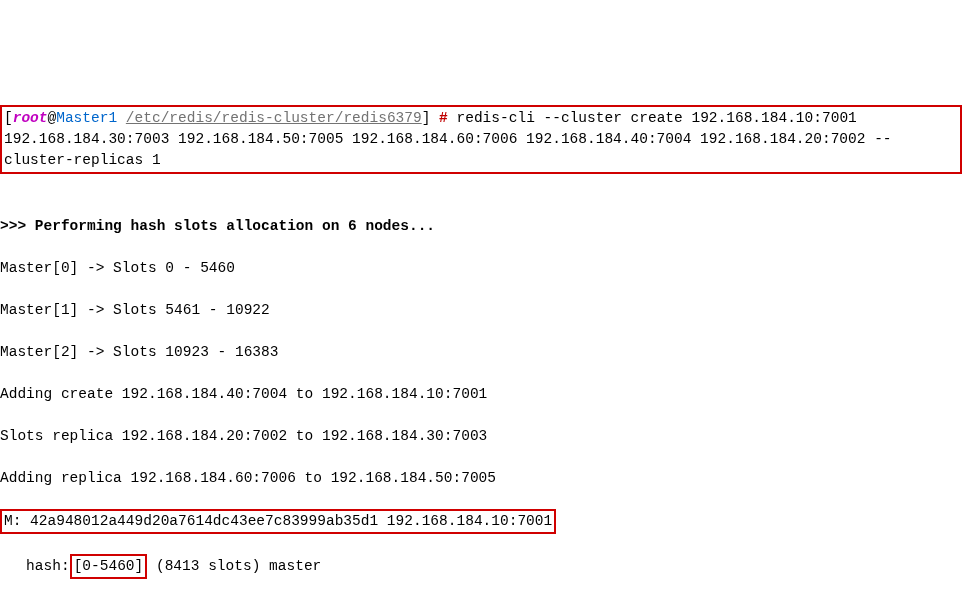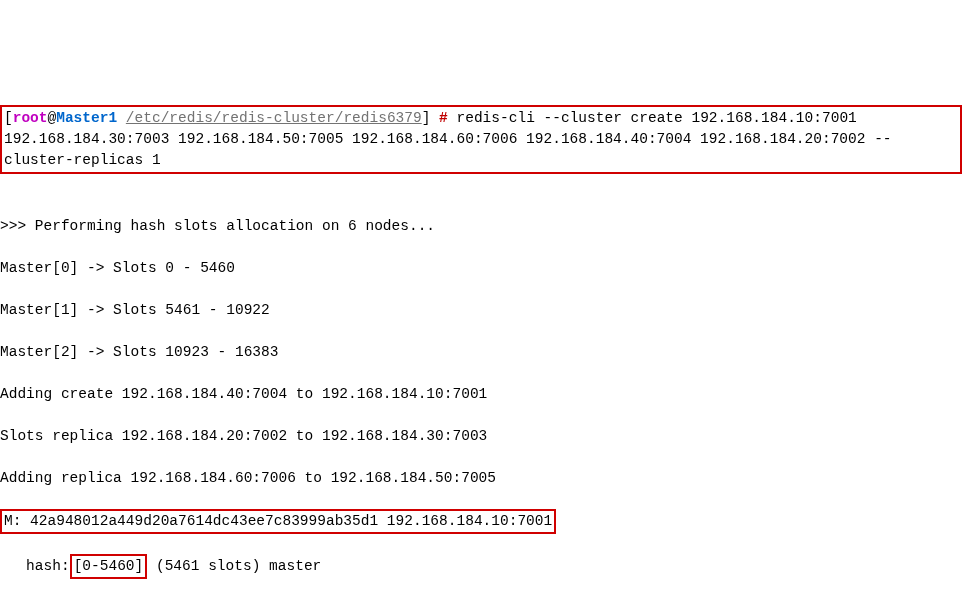--- a/index.html
+++ b/index.html
@@ -6,27 +6,27 @@
   body {
     font-family: "Courier New", Consolas, monospace;
     font-size: 14.5px;
     line-height: 1.45;
     background: #ffffff;
     color: #000000;
     padding: 0;
     width: 962px;
     white-space: pre-wrap;
   }
-  .prompt-root { color: #c000c0; font-weight: bold; }
+  .prompt-root { color: #c000c0; font-weight: bold; font-style: italic; }
   .prompt-at { color: #000000; }
-  .prompt-host { color: #0066cc; font-weight: bold; }
+  .prompt-host { color: #0066cc; font-weight: normal; }
   .prompt-path { color: #737373; text-decoration: underline; }
   .prompt-hash { color: #c00000; font-weight: bold; }
   .cmd { color: #000000; }
-  .bold { font-weight: normal; }
+  .bold { font-weight: bold; }
   .box-red-full {
     border: 2px solid #d00000;
     display: block;
     padding: 1px 2px;
   }
   .line { display: block; }
   .node-box {
     border: 2px solid #d00000;
     display: inline-block;
     padding: 0 2px;
@@ -52,21 +52,21 @@
 <div class="box-red-full">[<span class="prompt-root">root</span><span class="prompt-at">@</span><span class="prompt-host">Master1</span> <span class="prompt-path">/etc/redis/redis-cluster/redis6379</span>] <span class="prompt-hash">#</span> <span class="cmd">redis-cli --cluster create 192.168.184.10:7001 192.168.184.30:7003 192.168.184.50:7005 192.168.184.60:7006 192.168.184.40:7004 192.168.184.20:7002 --cluster-replicas 1</span></div>
 </div>
 <span class="line bold">&gt;&gt;&gt; Performing hash slots allocation on 6 nodes...</span>
 <span class="line">Master[0] -&gt; Slots 0 - 5460</span>
 <span class="line">Master[1] -&gt; Slots 5461 - 10922</span>
 <span class="line">Master[2] -&gt; Slots 10923 - 16383</span>
 <span class="line">Adding create 192.168.184.40:7004 to 192.168.184.10:7001</span>
 <span class="line">Slots replica 192.168.184.20:7002 to 192.168.184.30:7003</span>
 <span class="line">Adding replica 192.168.184.60:7006 to 192.168.184.50:7005</span>
 <span class="line"><span class="node-box">M: 42a948012a449d20a7614dc43ee7c83999ab35d1 192.168.184.10:7001</span></span>
-<span class="line"><span>   hash:</span><span class="node-box">[0-5460]</span><span> (5461 slots) master</span></span>
+<span class="line"><span>   hash:</span><span class="node-box">[0-5460]</span><span> (8413 slots) master</span></span>
 
 
 
 
 
 
 
 
 
 

